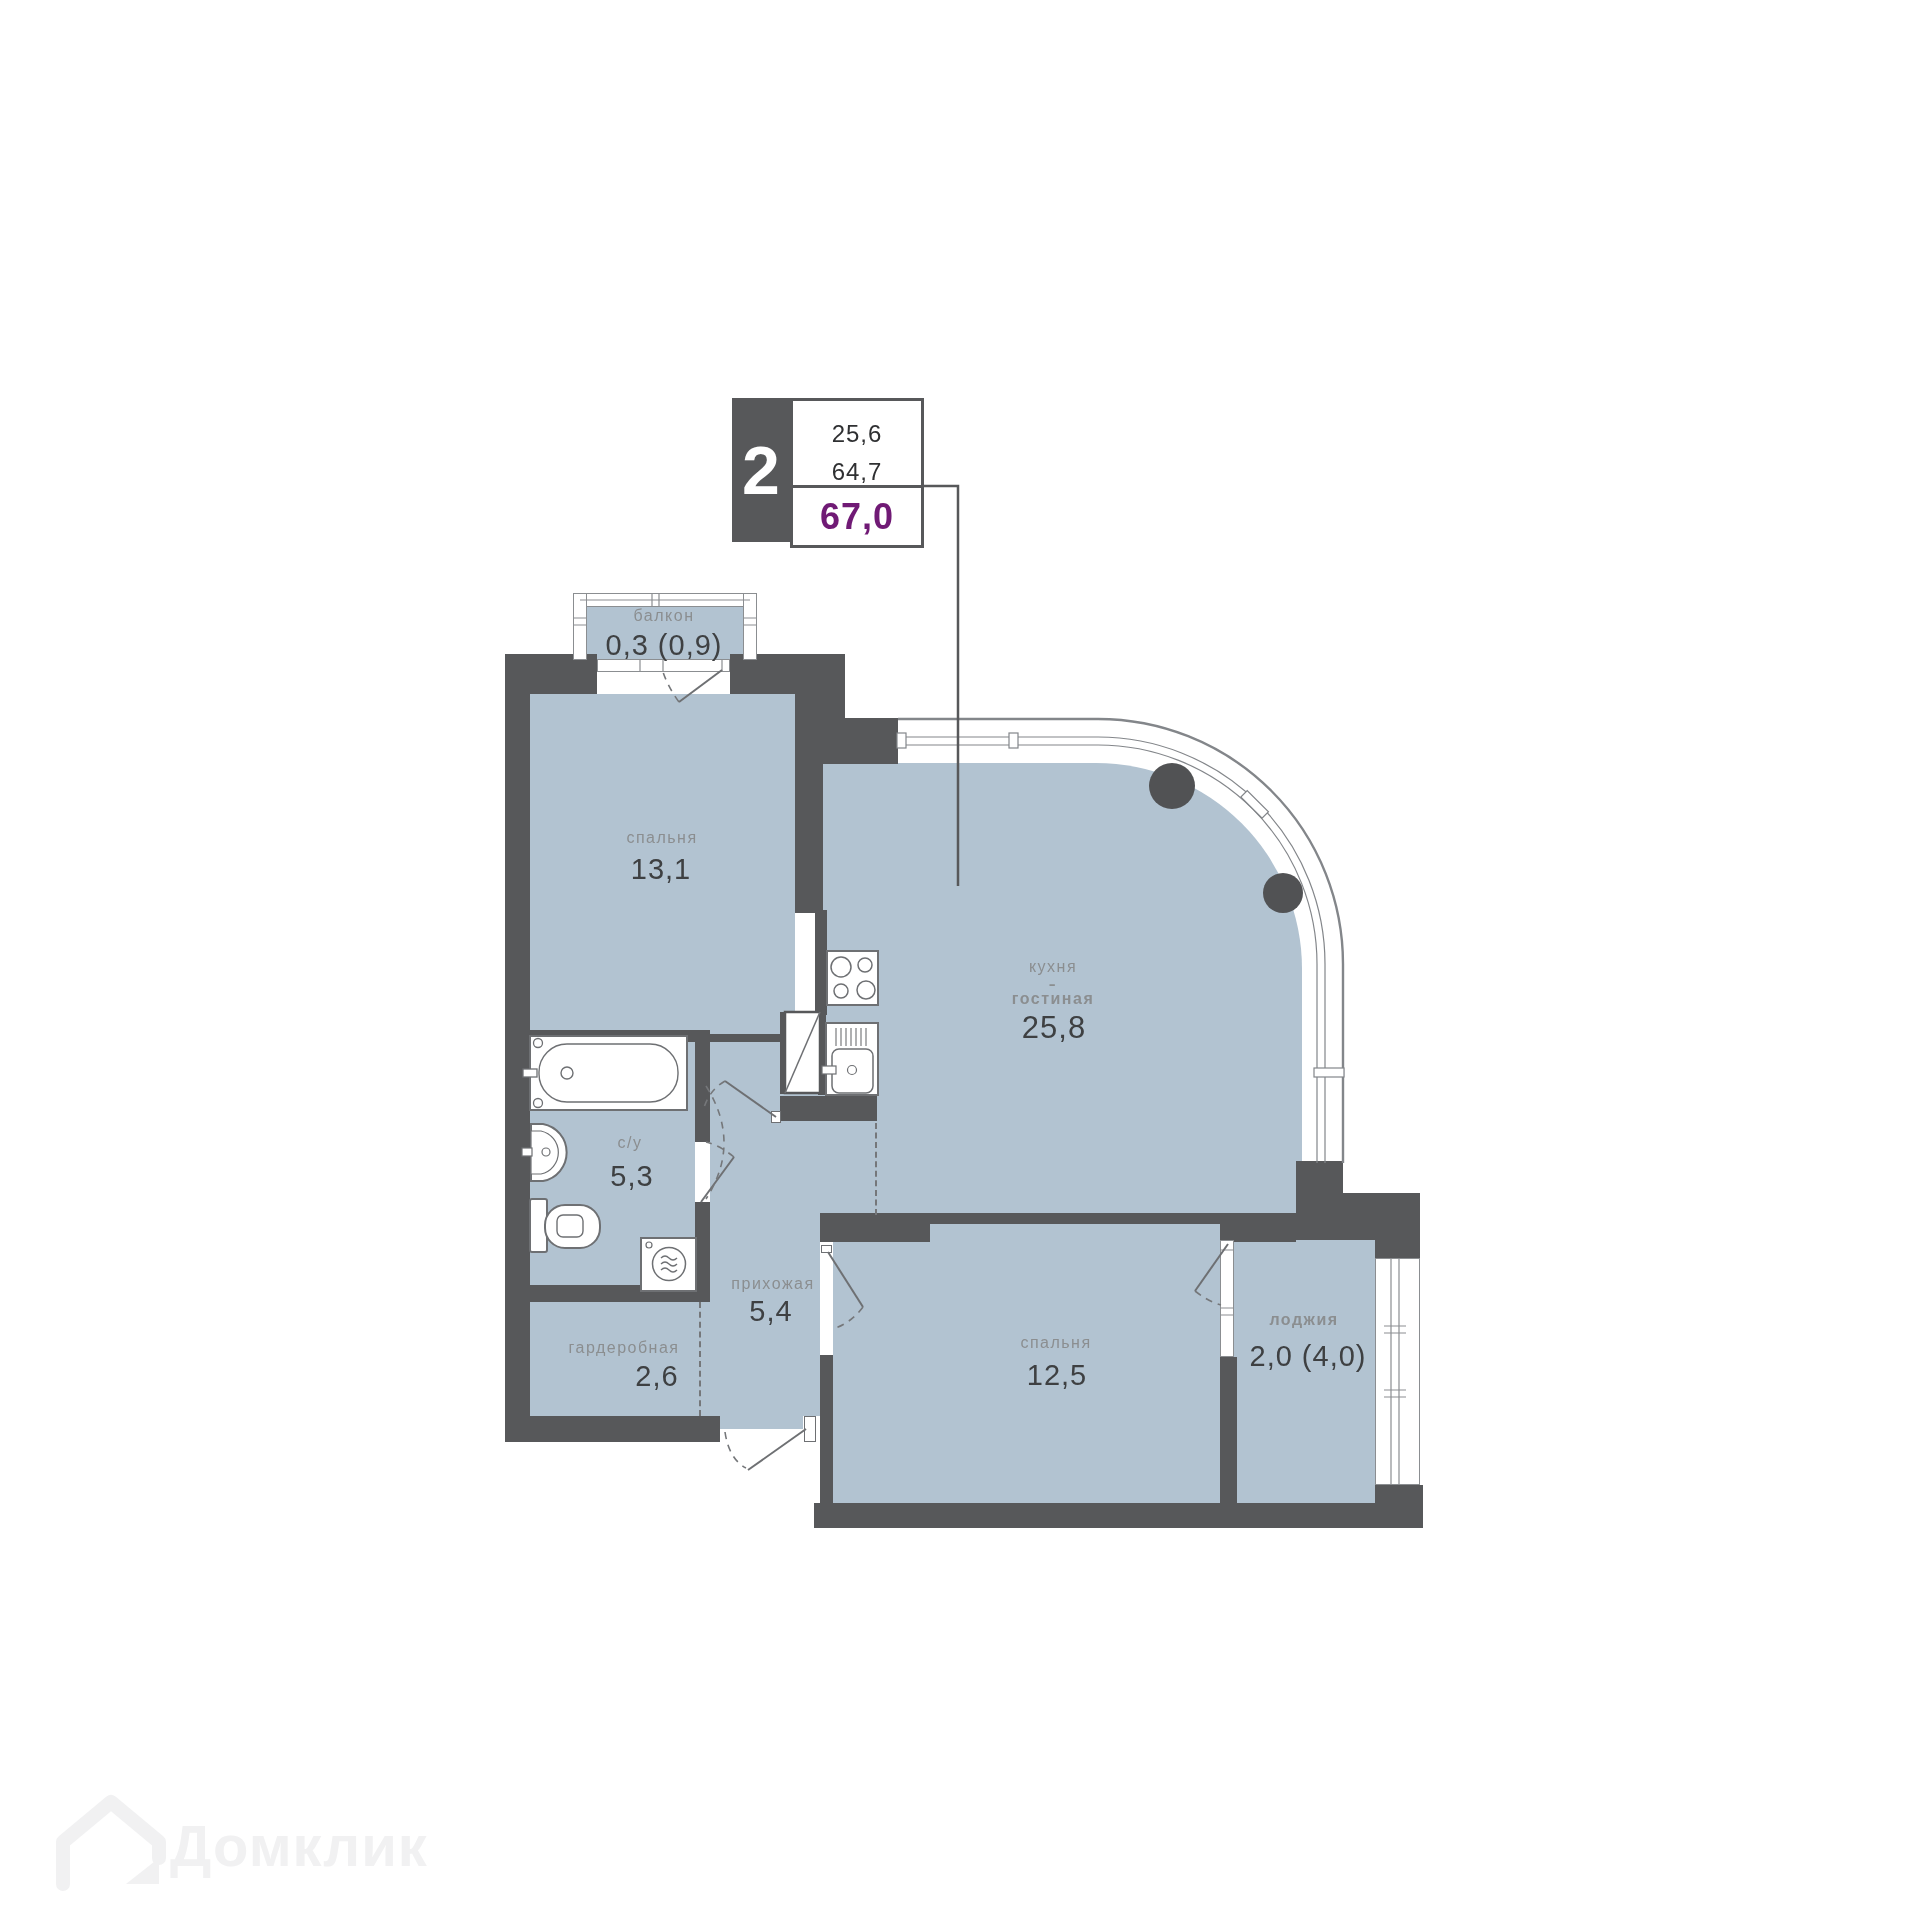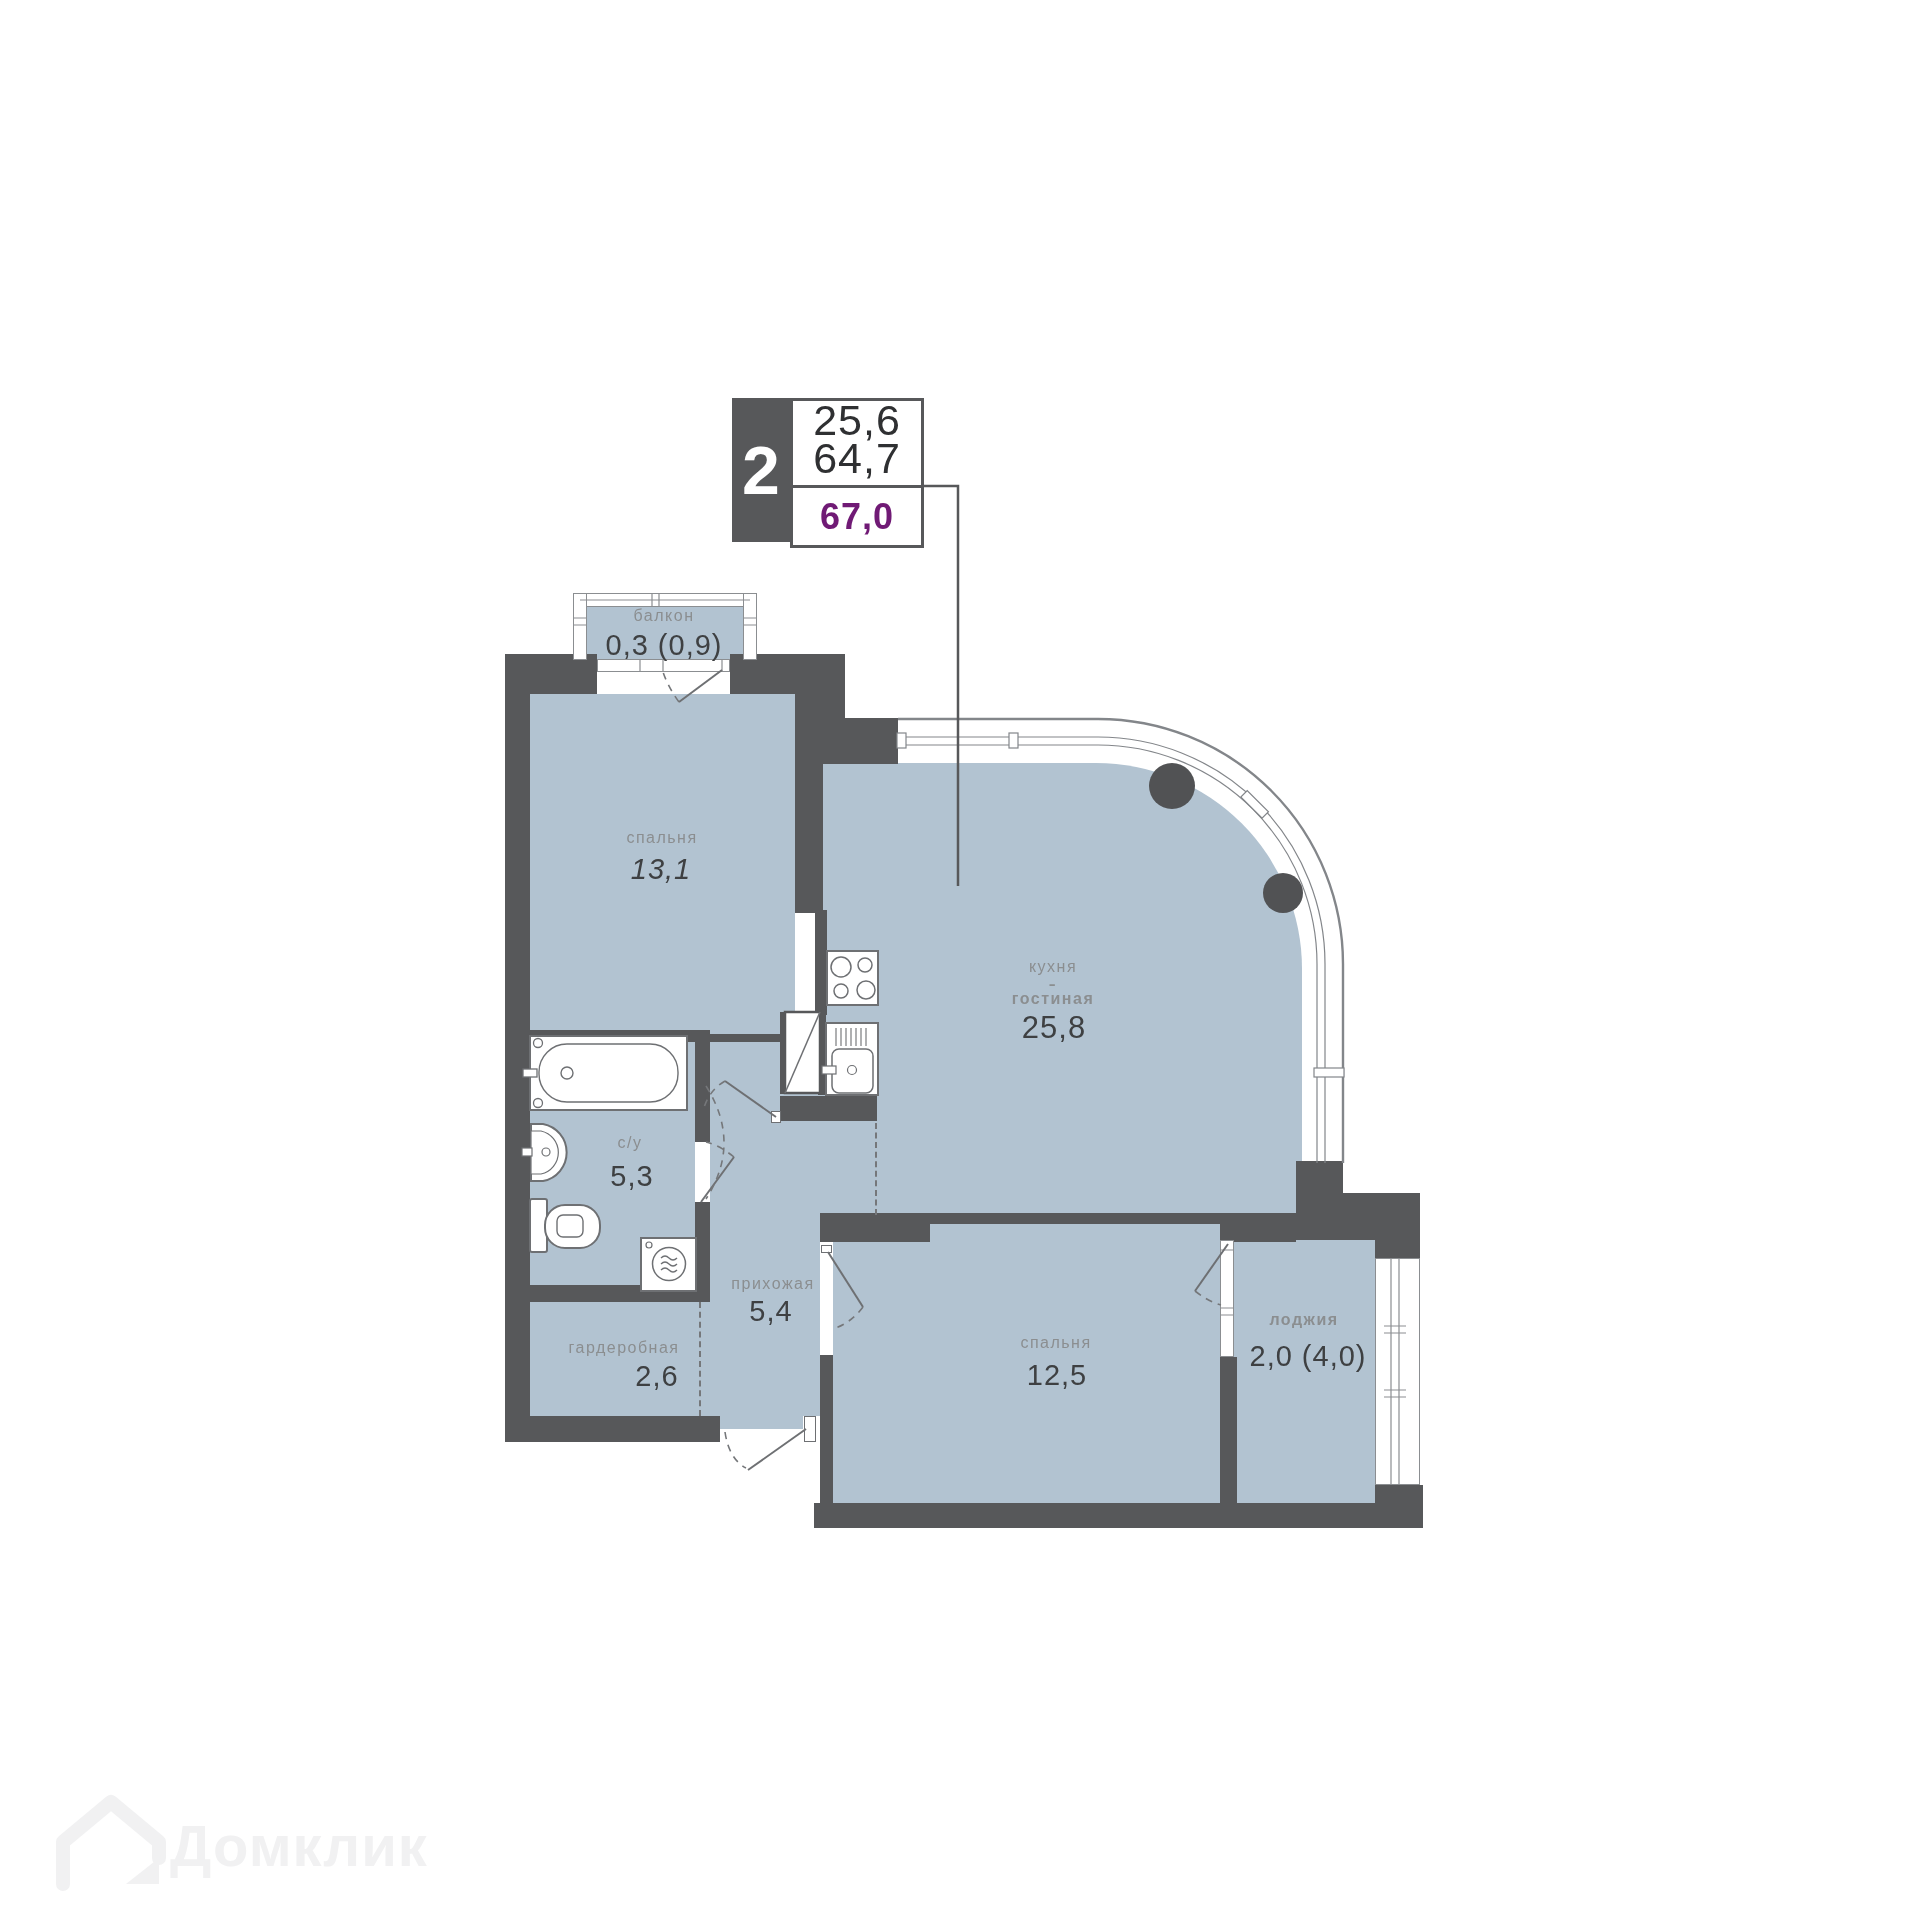--- a/index.html
+++ b/index.html
@@ -7,22 +7,22 @@
           font-family:"Liberation Sans", sans-serif;}
   .room{position:absolute;background:#b2c3d1;}
   .w{position:absolute;background:#57585a;}
   .white{position:absolute;background:#ffffff;border:1.5px solid #8b8e91;box-sizing:border-box;}
   .jamb{position:absolute;background:#ffffff;border:1.5px solid #6e7073;box-sizing:border-box;}
   .dashv{position:absolute;width:0;border-left:2px dashed #75777a;}
   .lbl{position:absolute;transform:translate(-50%,-50%);white-space:nowrap;line-height:1;}
   .lname{font-size:16px;color:#8b8e90;letter-spacing:1.5px;}
   .lnum{font-size:29px;color:#3e4042;letter-spacing:1px;}
   .badge-num{position:absolute;left:790px;top:398px;width:128px;height:90px;border:3px solid #57585a;
-             background:#fff;display:flex;flex-direction:column;justify-content:flex-start;align-items:center;
-             font-size:43px;color:#2f3032;letter-spacing:1px;}
+             background:#fff;display:flex;flex-direction:column;justify-content:flex-end;align-items:center;
+             font-size:24px;color:#2f3032;letter-spacing:1px;}
   .badge-num div{line-height:38px;}
   .badge-total{position:absolute;left:790px;top:485px;width:128px;height:57px;border:3px solid #57585a;
              background:#fff;display:flex;justify-content:center;align-items:center;
              font-size:36px;font-weight:bold;color:#701a75;letter-spacing:1px;}
   .badge-room{position:absolute;left:732px;top:398px;width:58px;height:144px;background:#57585a;
              display:flex;justify-content:center;align-items:center;color:#fff;font-size:68px;font-weight:600;}
   .wm-text{position:absolute;left:170px;top:1812px;font-size:58px;font-weight:600;color:#f1f1f2;letter-spacing:1px;}
   svg.overlay{position:absolute;left:0;top:0;pointer-events:none;}
 </style>
 </head>
@@ -186,21 +186,21 @@
     <g>
       <path d="M63 1884 V1842 L111 1802 L159 1842 V1858" fill="none" stroke="#f1f1f2" stroke-width="14" stroke-linejoin="round" stroke-linecap="round"></path>
       <path d="M126 1884 L159 1858 L159 1884 Z" fill="#f1f1f2"></path>
     </g>
   </svg>
 
   <div class="lbl lname" style="left:664px;top:616px;">балкон</div>
   <div class="lbl lnum" style="left:664px;top:645px;">0,3 (0,9)</div>
 
   <div class="lbl lname" style="left:662px;top:838px;">спальня</div>
-  <div class="lbl lnum" style="left:661px;top:869px;font-style:italic;">13,1</div>
+  <div class="lbl lnum" style="left:661px;top:869px;">13,1</div>
 
   <div class="lbl lname" style="left:1053px;top:967px;">кухня</div>
   <div class="lbl lname" style="left:1053px;top:984px;font-size:22px;">-</div>
   <div class="lbl lname" style="left:1053px;top:999px;font-weight:bold;">гостиная</div>
   <div class="lbl lnum" style="left:1054px;top:1027px;font-size:31px;">25,8</div>
 
   <div class="lbl lname" style="left:630px;top:1143px;">с/у</div>
   <div class="lbl lnum" style="left:632px;top:1176px;">5,3</div>
 
   <div class="lbl lname" style="left:773px;top:1284px;">прихожая</div>

